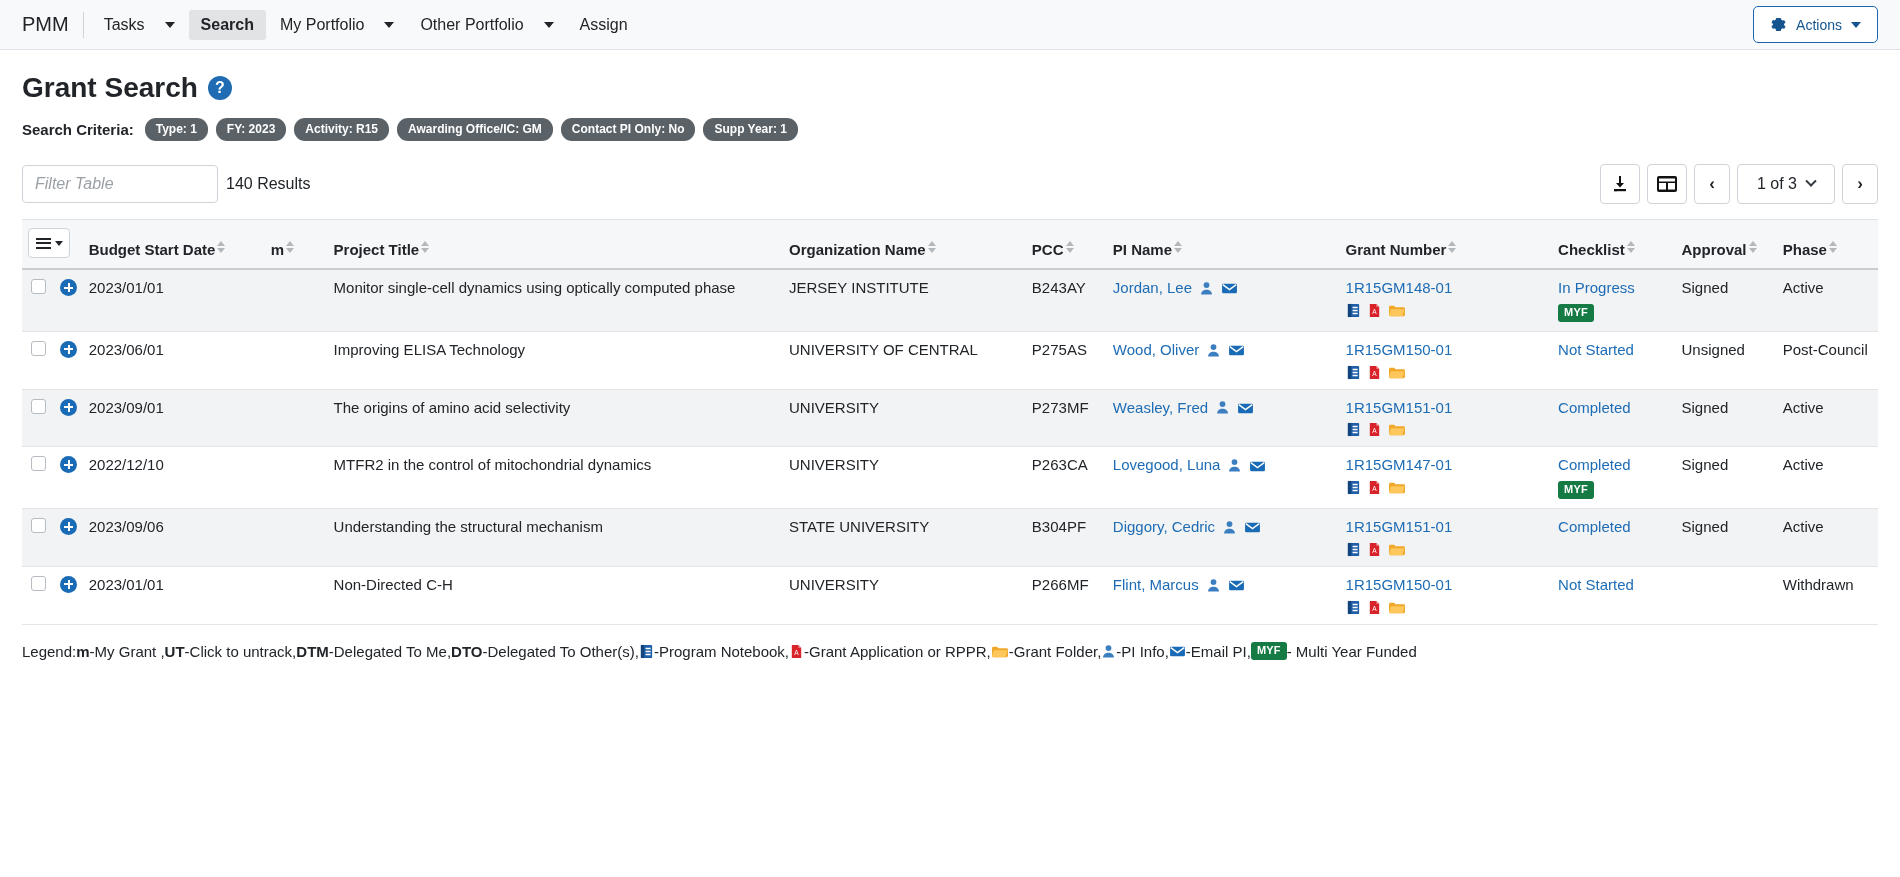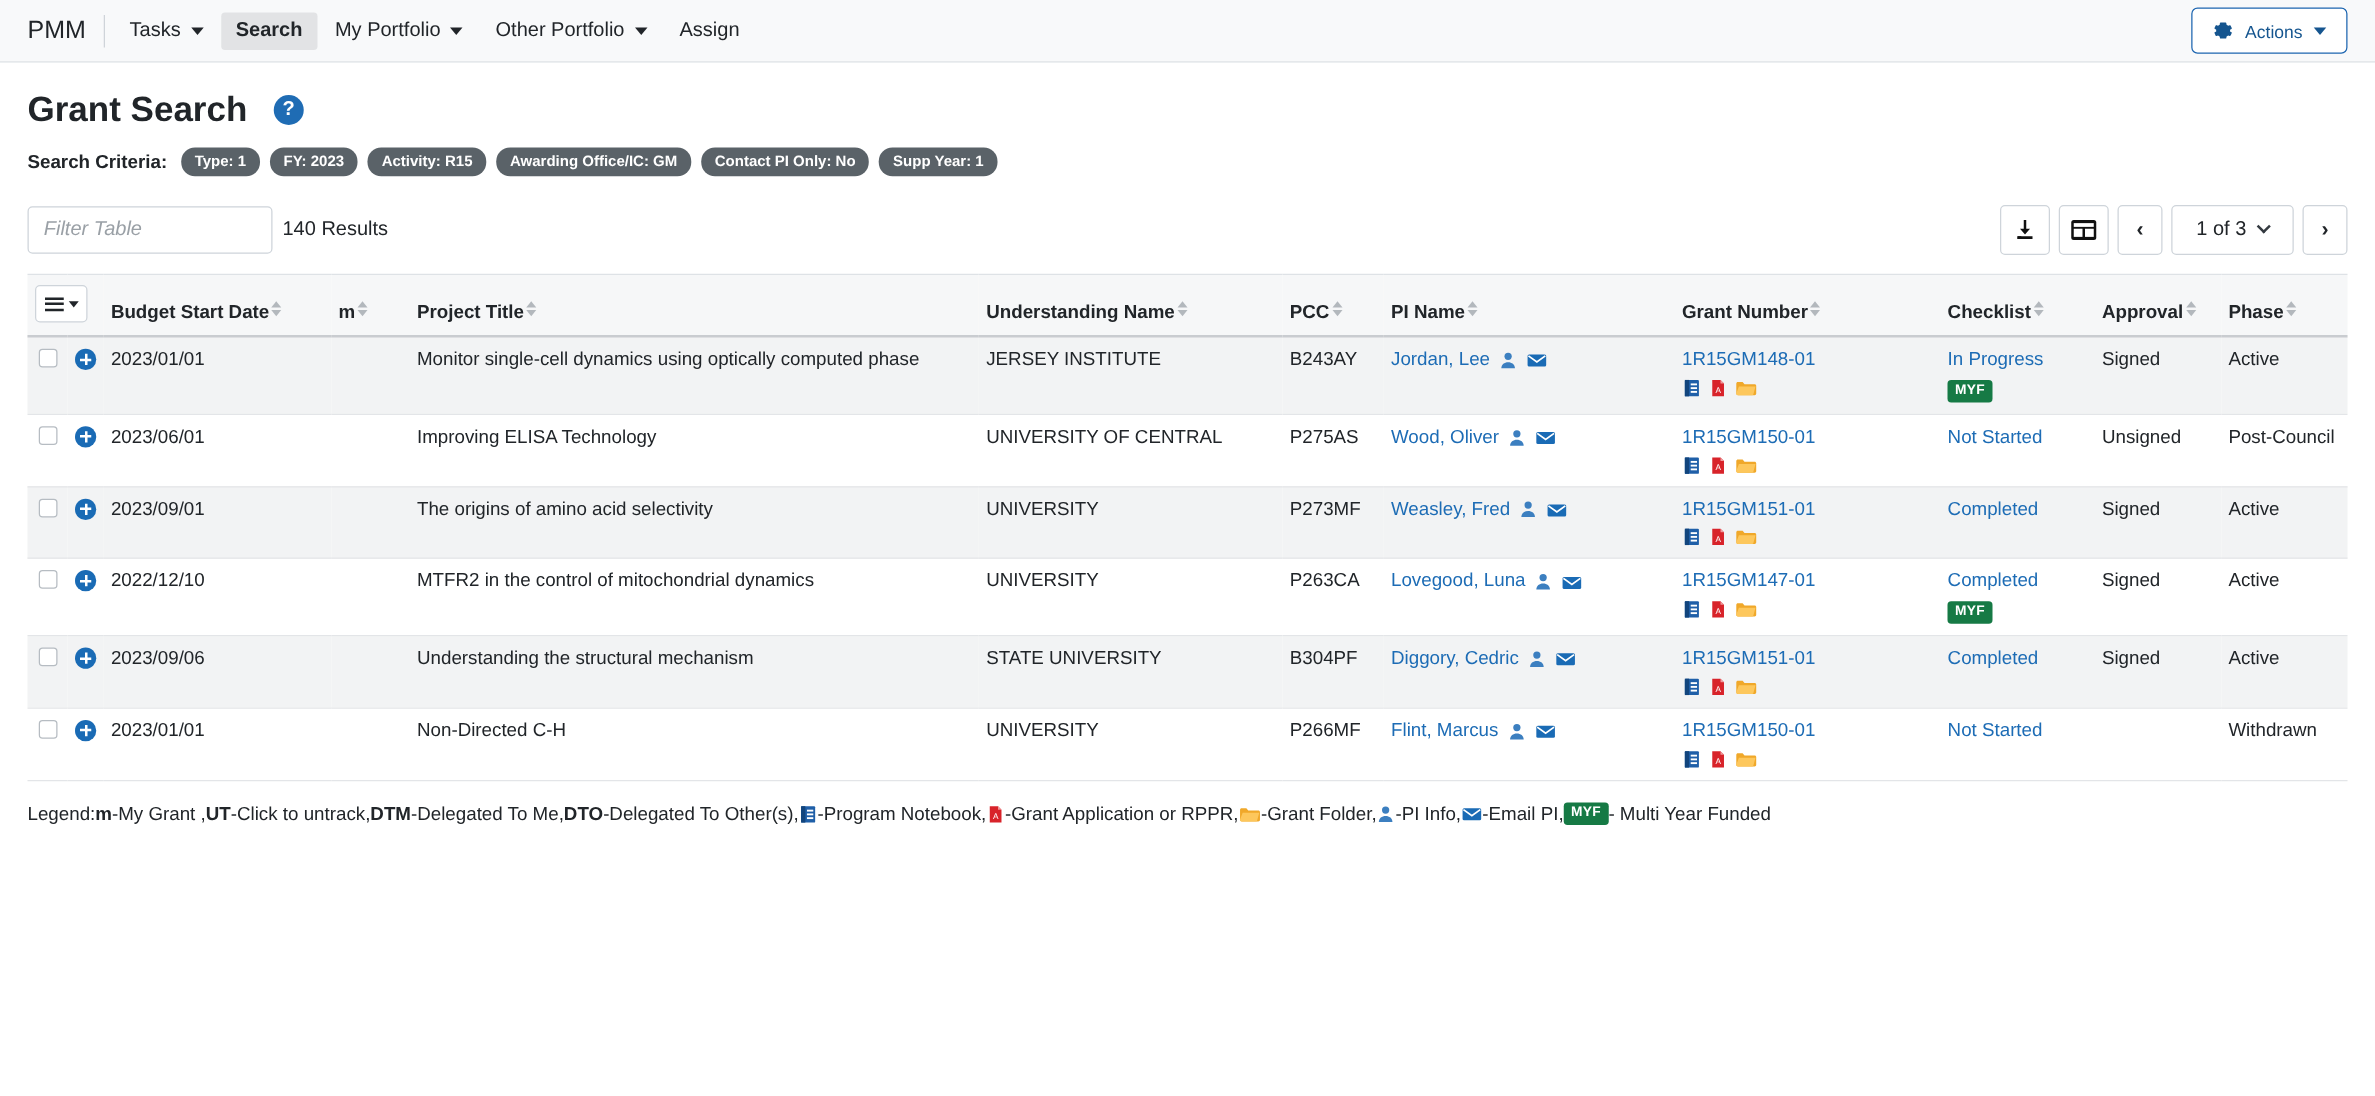--- a/index.html
+++ b/index.html
@@ -29,21 +29,21 @@
   }
   .brand-sep {
     width: 1px; height: 26px; background: #cfd4d9; margin-right: 8px;
   }
   .navitems { display: flex; align-items: center; gap: 2px; }
   .navitem {
     font-size: 16px;
     color: #212529;
     padding: 6px 12px;
     border-radius: 3px;
-    display: flex; align-items: center; gap: 8px;
+    display: flex; align-items: center; gap: 20px;
     cursor: pointer;
     white-space: nowrap;
   }
   .navitem.active { background: #e2e3e5; font-weight: bold; }
   .caret {
     width: 0; height: 0;
     border-left: 5px solid transparent;
     border-right: 5px solid transparent;
     border-top: 6px solid #212529;
     display: inline-block;
@@ -59,21 +59,21 @@
     display: flex; align-items: center; gap: 9px;
     cursor: pointer;
   }
   .actions-btn .caret { border-top-color: #15558f; }
 
   
   .page { padding: 0 22px; }
   .page-title {
     font-size: 28px; font-weight: bold; color: #212529;
     margin: 22px 0 14px 0;
-    display: flex; align-items: center; gap: 21px;
+    display: flex; align-items: center; gap: 10px;
   }
   .help-icon {
     width: 24px; height: 24px; border-radius: 50%;
     background: #1f6cb4; color: #fff;
     font-size: 16px; font-weight: bold;
     display: inline-flex; align-items: center; justify-content: center;
     cursor: pointer;
   }
 
   .criteria-panel {
@@ -384,21 +384,21 @@
           <div class="th-inner">
               <span>Project Title</span>
             <span class="sort-ico">
                 <i class="up"></i>
                 <i class="dn"></i>
               </span>
             </div>
         </th>
         <th>
           <div class="th-inner">
-              <span>Understanding Name</span>
+              <span>Organization Name</span>
             <span class="sort-ico">
                 <i class="up"></i>
                 <i class="dn"></i>
               </span>
             </div>
         </th>
         <th>
           <div class="th-inner">
               <span>PCC</span>
             <span class="sort-ico">

